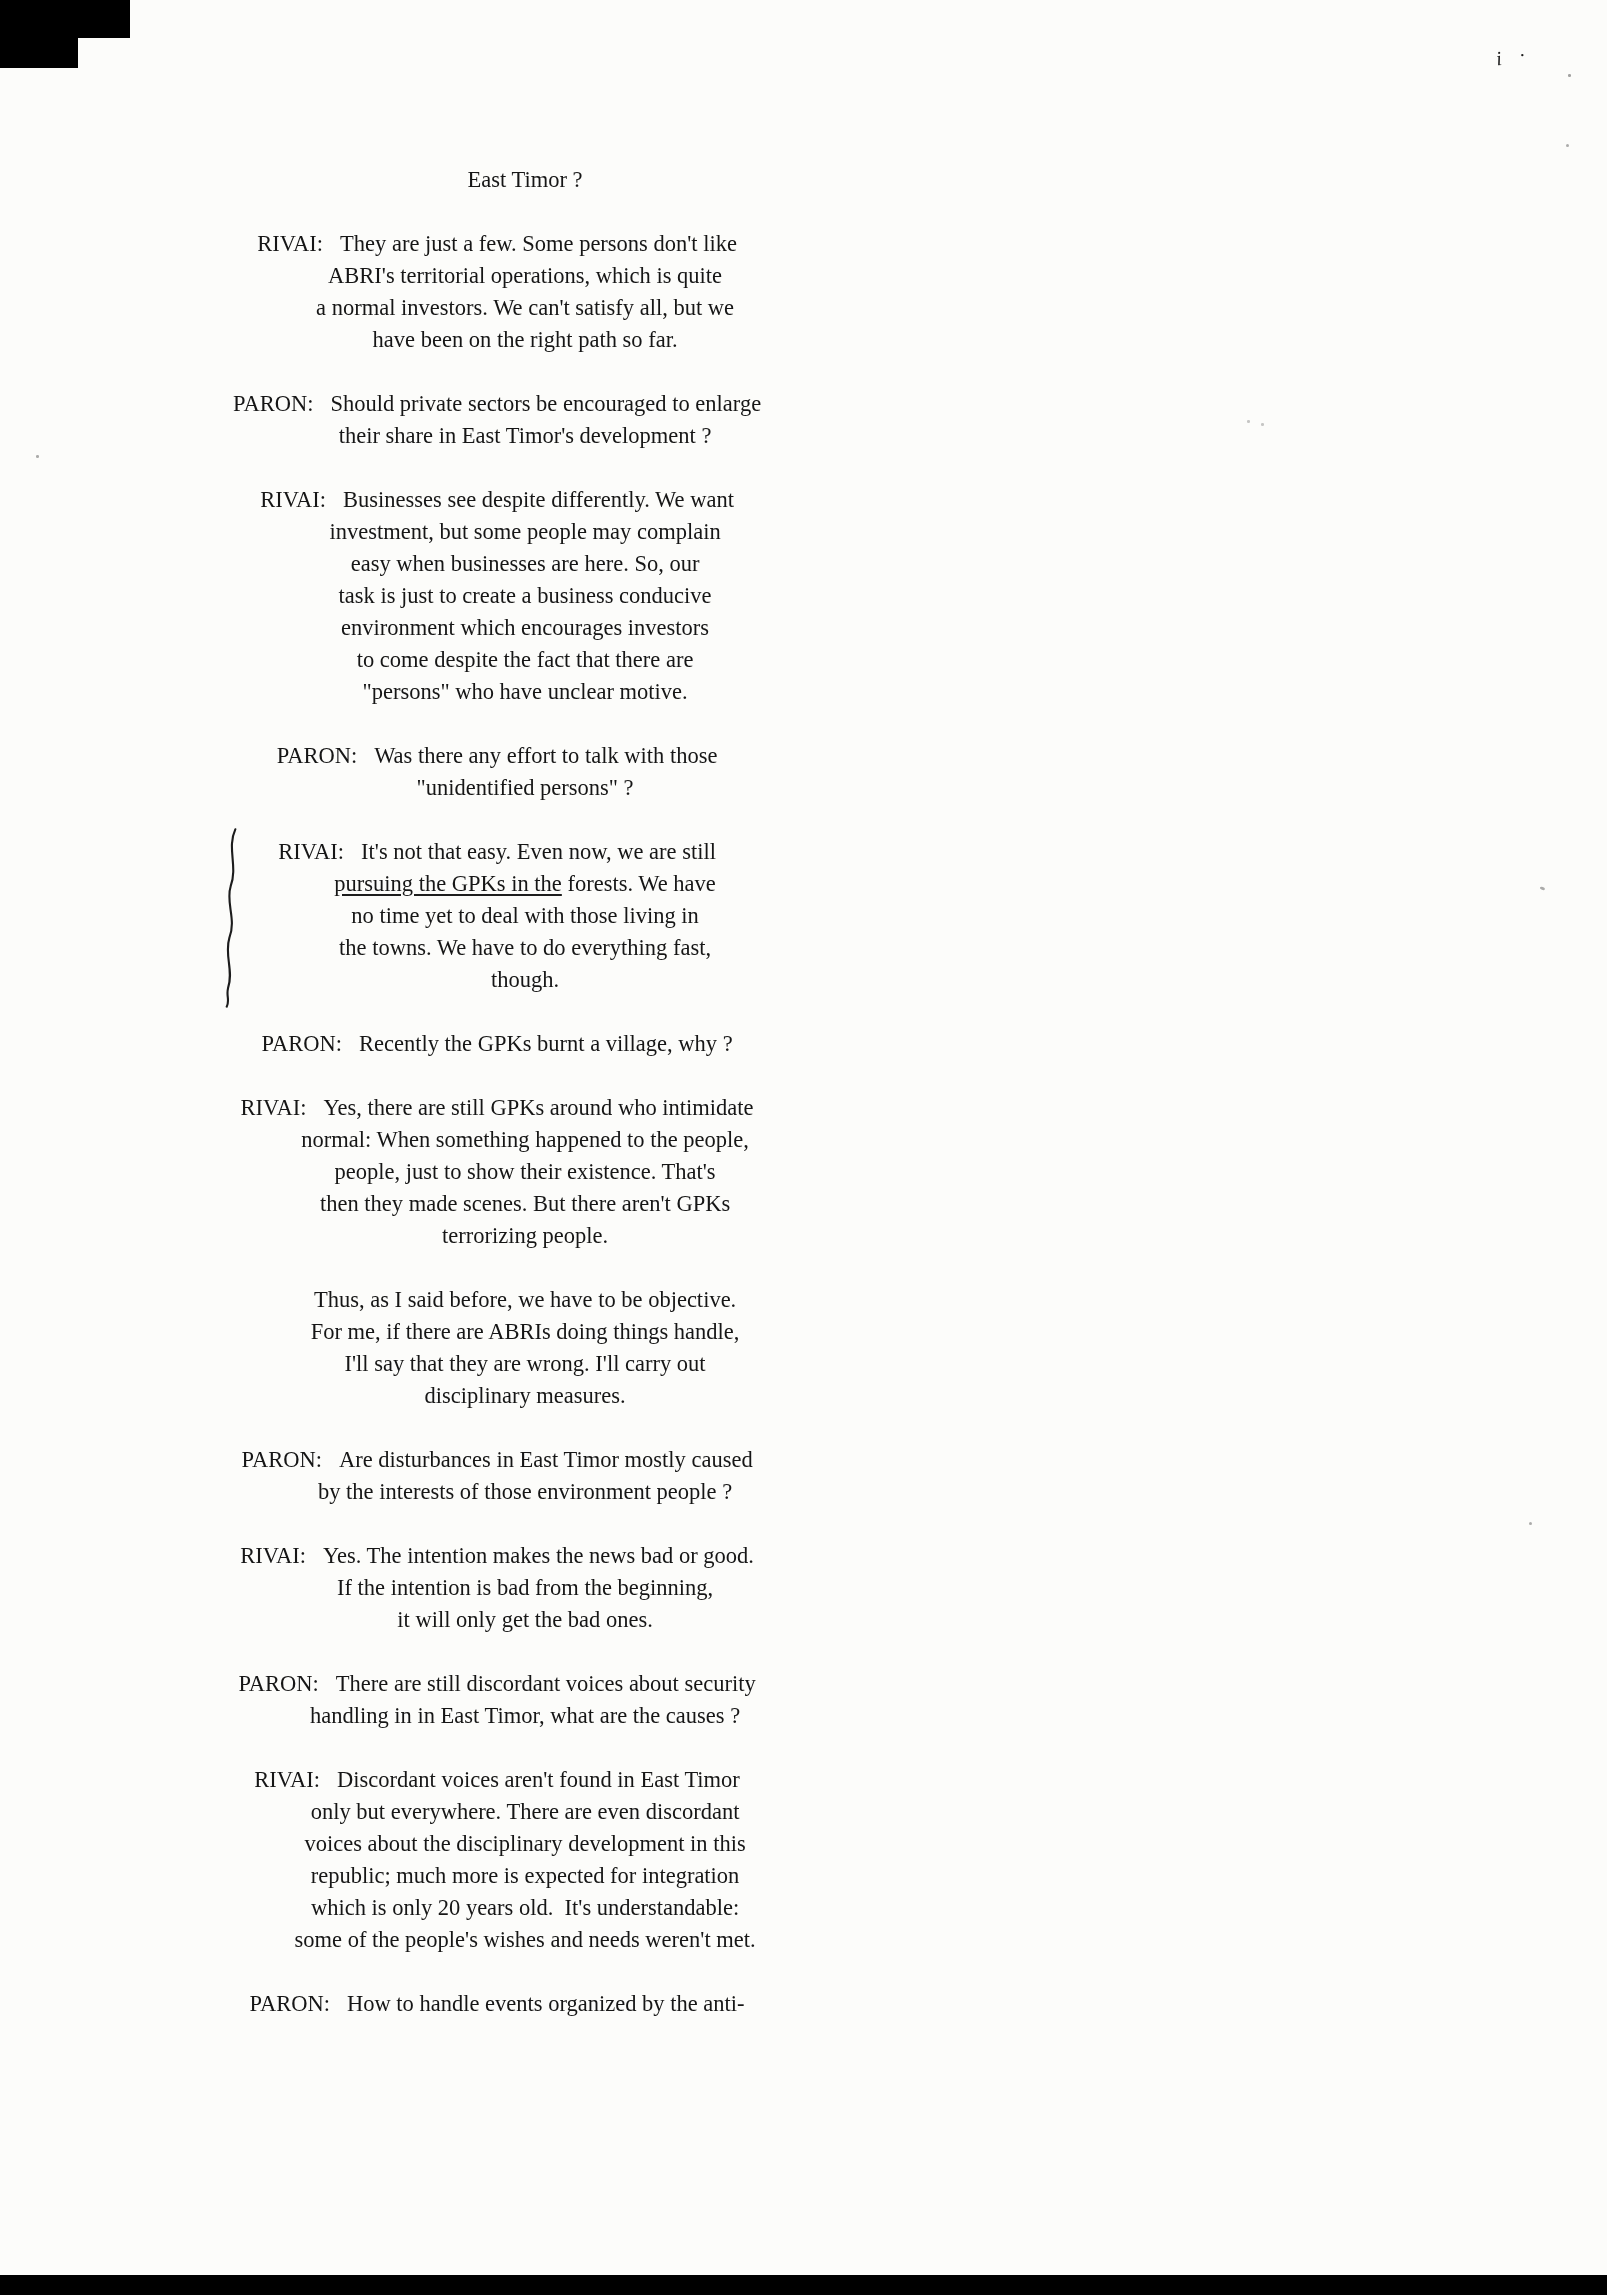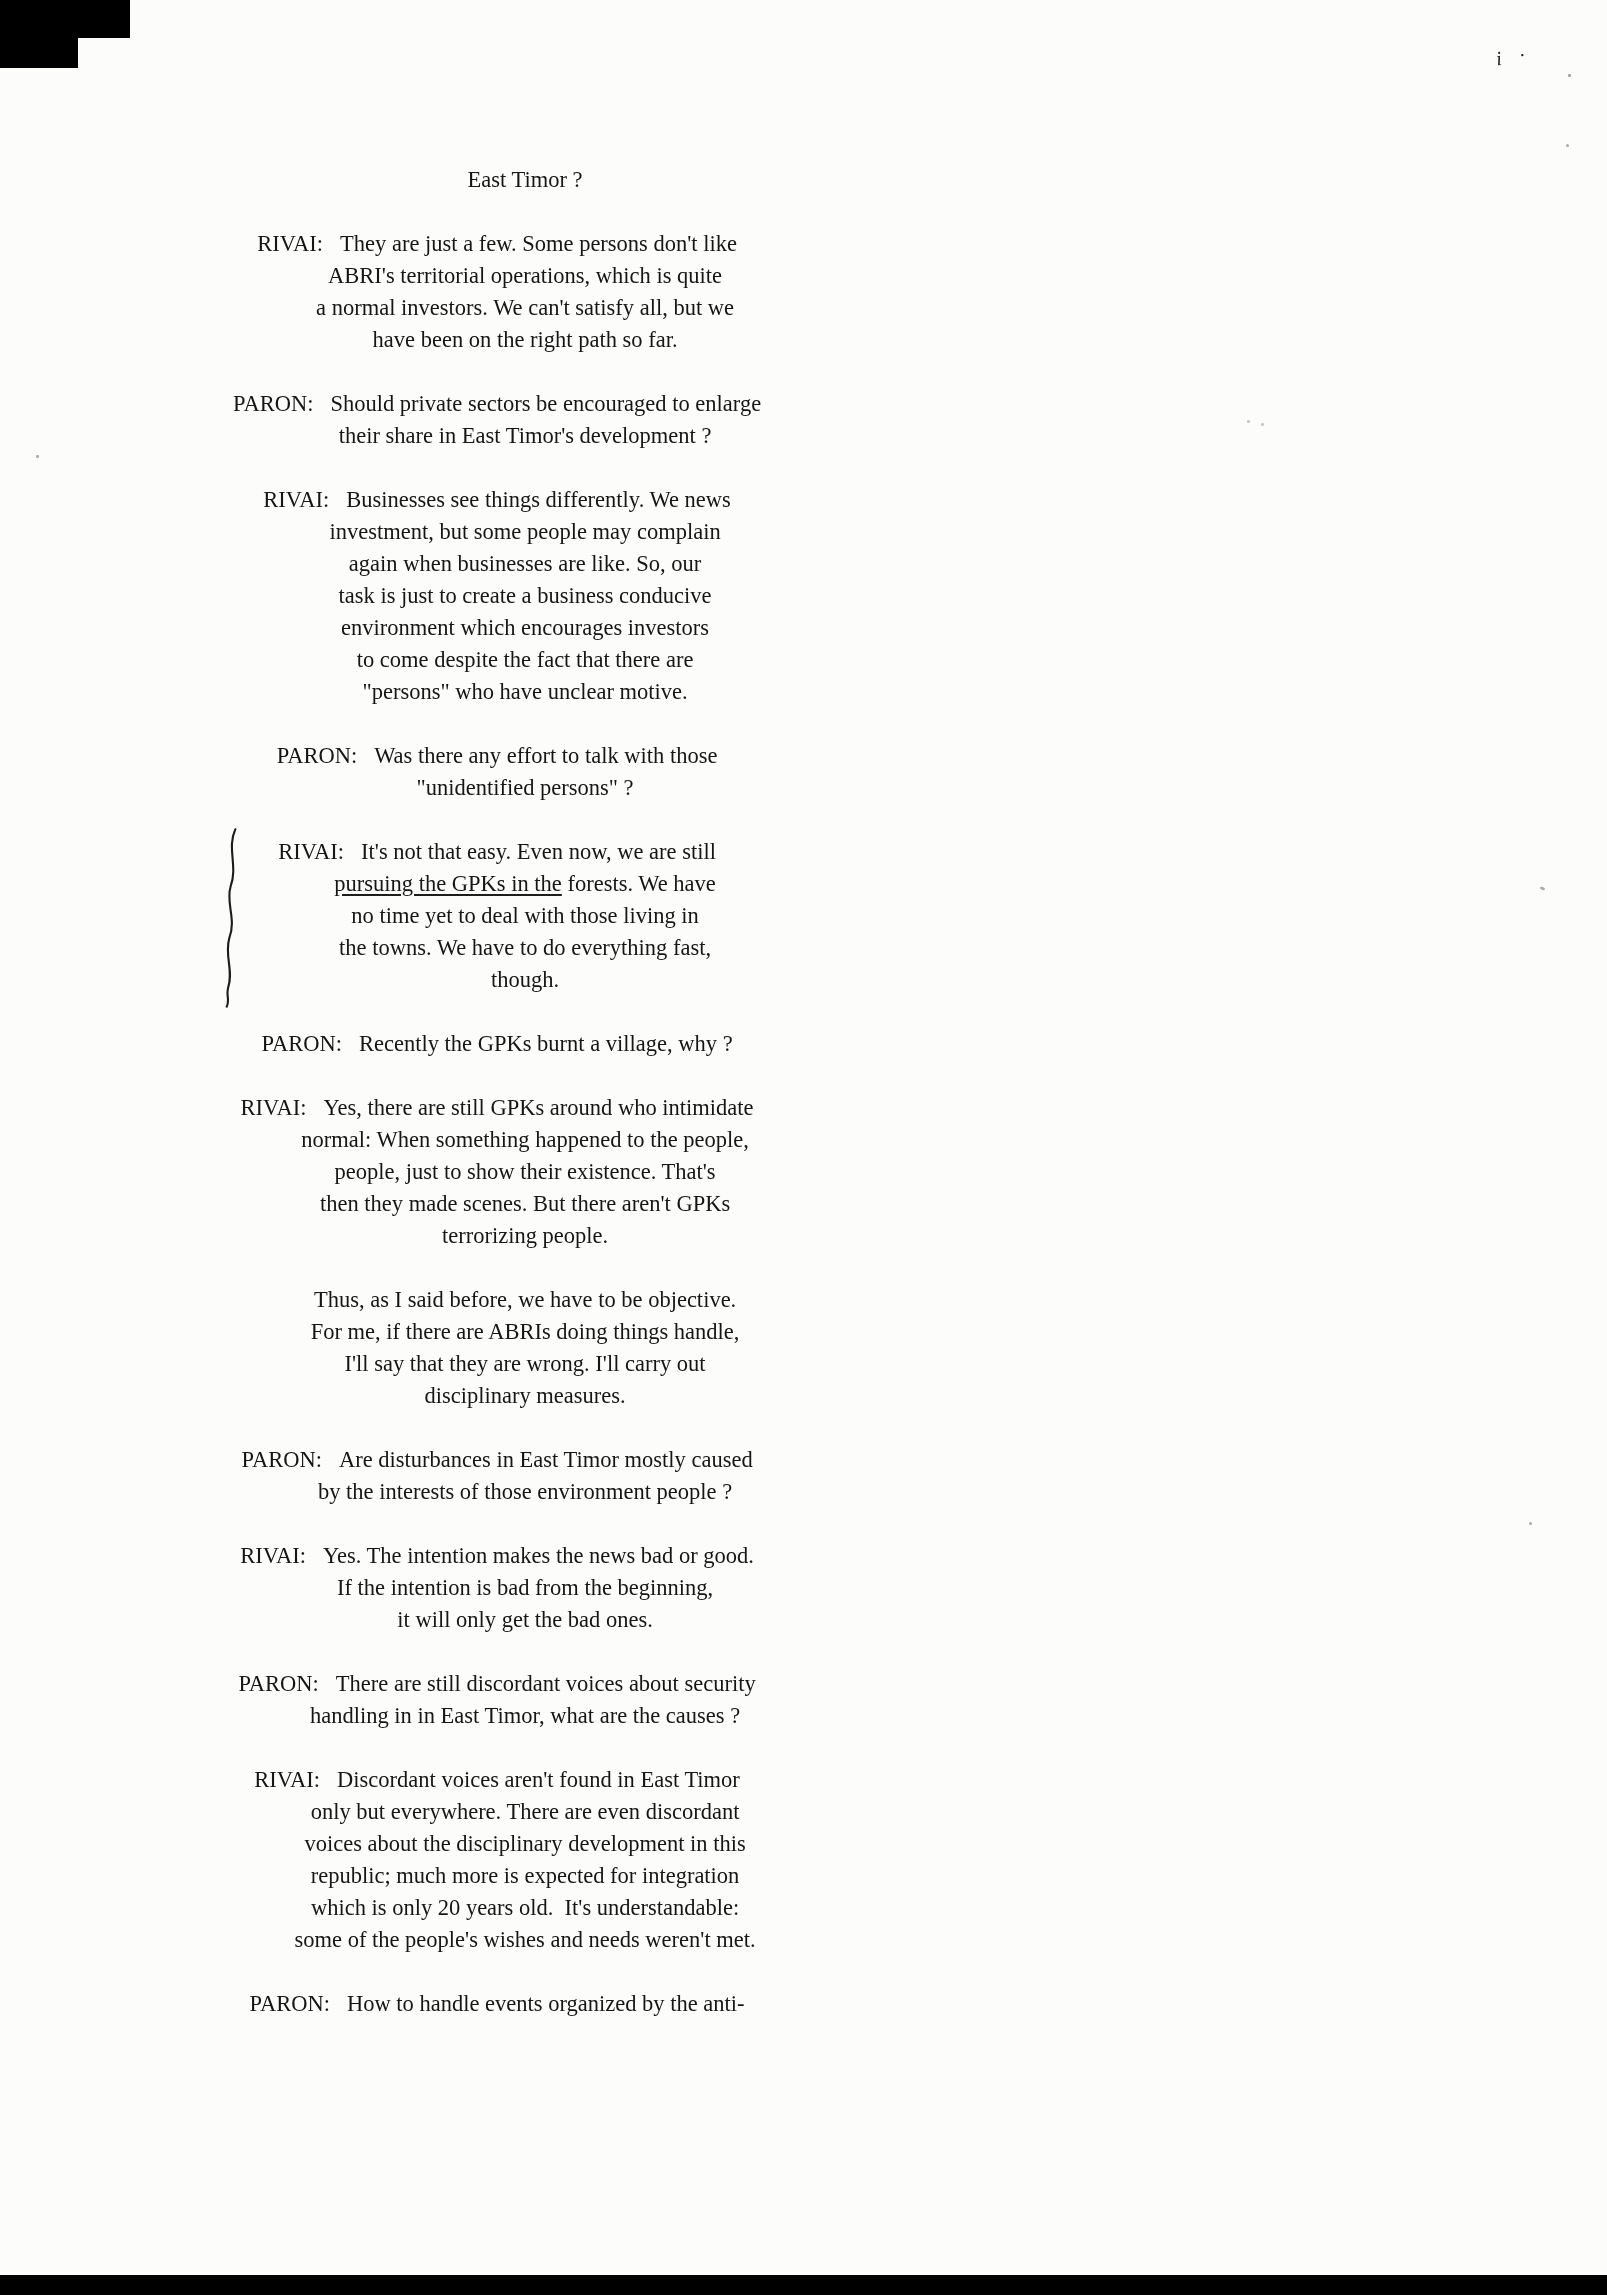--- a/index.html
+++ b/index.html
@@ -99,23 +99,23 @@
         <div class="line first"><span class="speaker">RIVAI:</span><span>They are just a few. Some persons don't like</span></div>
         <div class="line cont"><span>ABRI's territorial operations, which is quite</span></div>
         <div class="line cont"><span>a normal investors. We can't satisfy all, but we</span></div>
         <div class="line cont"><span>have been on the right path so far.</span></div>
       </div>
       <div class="block">
         <div class="line first"><span class="speaker">PARON:</span><span>Should private sectors be encouraged to enlarge</span></div>
         <div class="line cont"><span>their share in East Timor's development ?</span></div>
       </div>
       <div class="block">
-        <div class="line first"><span class="speaker">RIVAI:</span><span>Businesses see things differently. We news</span></div>
+        <div class="line first"><span class="speaker">RIVAI:</span><span>Businesses see despite differently. We want</span></div>
         <div class="line cont"><span>investment, but some people may complain</span></div>
-        <div class="line cont"><span>again when businesses are like. So, our</span></div>
+        <div class="line cont"><span>easy when businesses are here. So, our</span></div>
         <div class="line cont"><span>task is just to create a business conducive</span></div>
         <div class="line cont"><span>environment which encourages investors</span></div>
         <div class="line cont"><span>to come despite the fact that there are</span></div>
         <div class="line cont"><span>"persons" who have unclear motive.</span></div>
       </div>
       <div class="block">
         <div class="line first"><span class="speaker">PARON:</span><span>Was there any effort to talk with those</span></div>
         <div class="line cont"><span>"unidentified persons" ?</span></div>
       </div>
       <div class="block">

